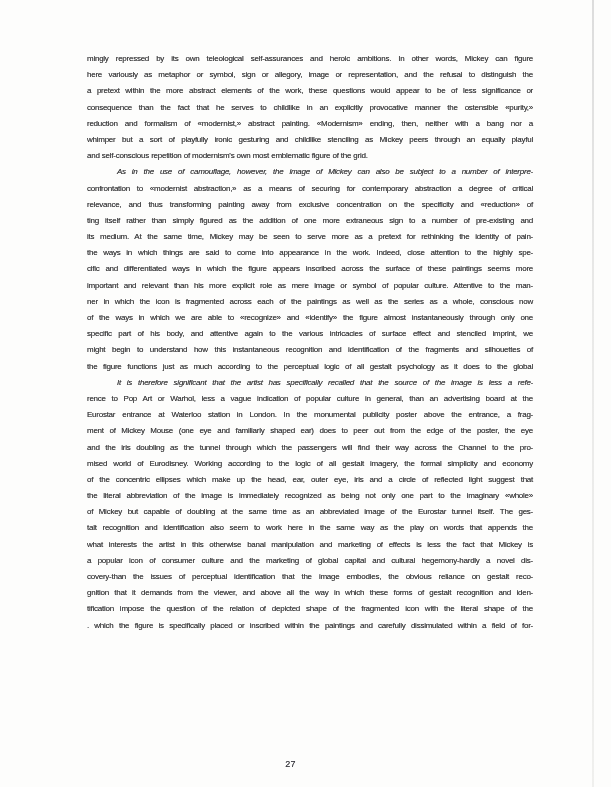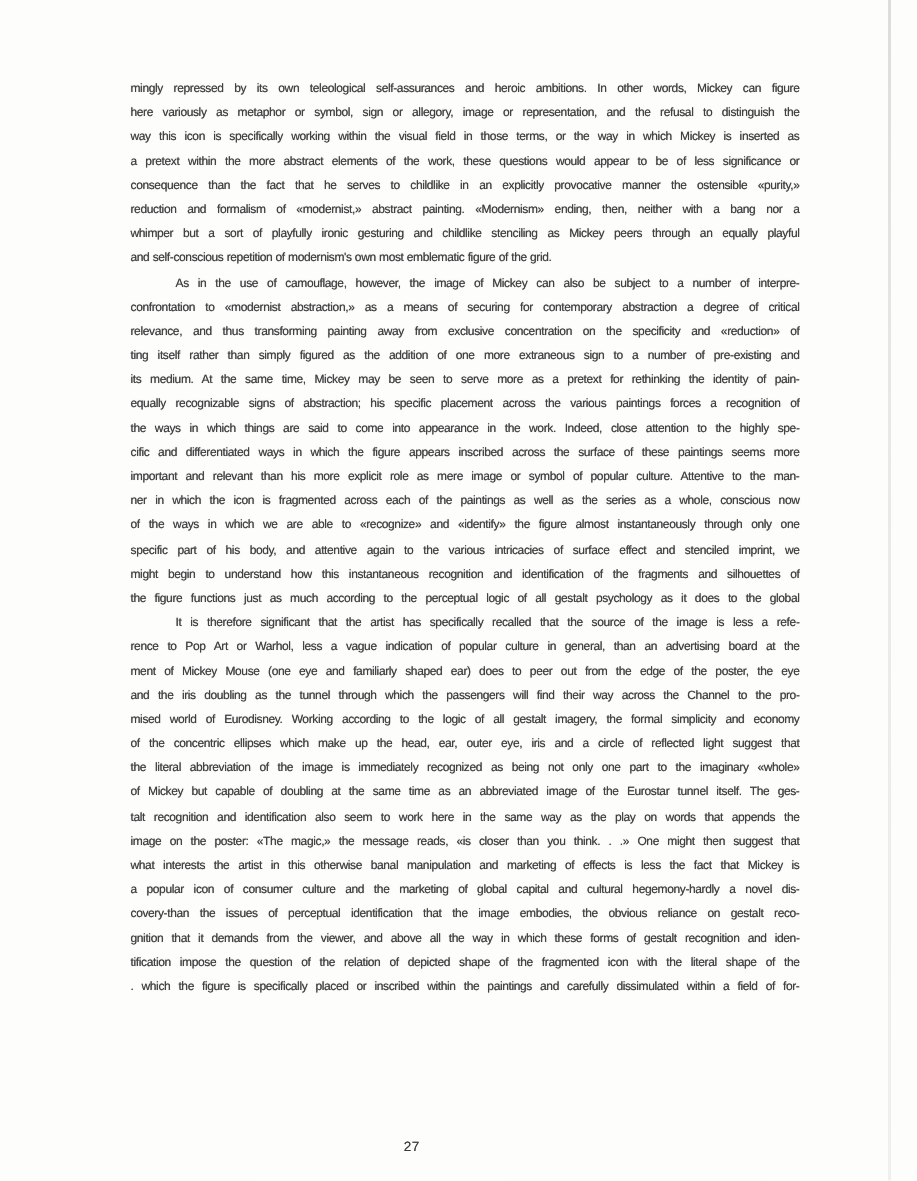--- a/index.html
+++ b/index.html
@@ -40,74 +40,73 @@
     white-space: nowrap;
     overflow: visible;
   }
   
   .line.last {
     text-align: right;
     text-align-last: left;
   }
   .line.indent {
     padding-left: 30px;
+    font-style: italic;
   }
   .page-number {
     position: absolute;
-    left: 0; top: 759px;
+    left: 16px; top: 759px;
     width: 549px;
     text-align: center;
     font-size: 9px;
     letter-spacing: 0.3px;
     color: #3a3a40;
     text-shadow: 0 0 0.4px rgba(58,58,64,0.7);
   }
 </style>
 </head>
 <body>
 
 <div class="page">
   <div class="scan-edge"></div>
 
   <div class="text-block">
 
     <div class="line">mingly repressed by its own teleological self-assurances and heroic ambitions.  In other words, Mickey can figure</div>
     <div class="line">here variously as metaphor or symbol, sign or allegory, image or representation, and the refusal to distinguish the</div>
-    <div class="line">way this icon is specifically working within the visual field in those terms, or the way in which Mickey is inserted as</div>
     <div class="line">a pretext within the more abstract elements of the work, these questions would appear to be of less significance or</div>
     <div class="line">consequence than the fact that he serves to childlike in an explicitly provocative manner the ostensible «purity,»</div>
     <div class="line">reduction and formalism of «modernist,» abstract painting.  «Modernism» ending, then, neither with a bang nor a</div>
     <div class="line">whimper but a sort of playfully ironic gesturing and childlike stenciling as Mickey peers through an equally playful</div>
     <div class="line last">and self-conscious repetition of modernism's own most emblematic figure of the grid.</div>
 
     <div class="line indent">As in the use of camouflage, however, the image of Mickey can also be subject to a number of interpre-</div>
     <div class="line">confrontation to «modernist abstraction,» as a means of securing for contemporary abstraction a degree of critical</div>
     <div class="line">relevance, and thus transforming painting away from exclusive concentration on the specificity and «reduction» of</div>
     <div class="line">ting itself rather than simply figured as the addition of one more extraneous sign to a number of pre-existing and</div>
     <div class="line">its medium.  At the same time, Mickey may be seen to serve more as a pretext for rethinking the identity of pain-</div>
-    <div class="line">equally recognizable signs of abstraction; his specific placement across the various paintings forces a recognition of</div>
     <div class="line">the ways in which things are said to come into appearance in the work.  Indeed, close attention to the highly spe-</div>
     <div class="line">cific and differentiated ways in which the figure appears inscribed across the surface of these paintings seems more</div>
     <div class="line">important and relevant than his more explicit role as mere image or symbol of popular culture.  Attentive to the man-</div>
     <div class="line">ner in which the icon is fragmented across each of the paintings as well as the series as a whole, conscious now</div>
     <div class="line">of the ways in which we are able to «recognize» and «identify» the figure almost instantaneously through only one</div>
     <div class="line">specific part of his body, and attentive again to the various intricacies of surface effect and stenciled imprint, we</div>
     <div class="line">might begin to understand how this instantaneous recognition and identification of the fragments and silhouettes of</div>
     <div class="line">the figure functions just as much according to the perceptual logic of all gestalt psychology as it does to the global</div>
 
     <div class="line indent">It is therefore significant that the artist has specifically recalled that the source of the image is less a refe-</div>
     <div class="line">rence to Pop Art or Warhol, less a vague indication of popular culture in general, than an advertising board at the</div>
+    <div class="line">Eurostar entrance at Waterloo station in London.  In the monumental publicity poster above the entrance, a frag-</div>
     <div class="line">ment of Mickey Mouse (one eye and familiarly shaped ear) does to peer out from the edge of the poster, the eye</div>
     <div class="line">and the iris doubling as the tunnel through which the passengers will find their way across the Channel to the pro-</div>
     <div class="line">mised world of Eurodisney.  Working according to the logic of all gestalt imagery, the formal simplicity and economy</div>
     <div class="line">of the concentric ellipses which make up the head, ear, outer eye, iris and a circle of reflected light suggest that</div>
     <div class="line">the literal abbreviation of the image is immediately recognized as being not only one part to the imaginary «whole»</div>
     <div class="line">of Mickey but capable of doubling at the same time as an abbreviated image of the Eurostar tunnel itself.  The ges-</div>
     <div class="line">talt recognition and identification also seem to work here in the same way as the play on words that appends the</div>
-    <div class="line">image on the poster: «The magic,» the message reads, «is closer than you think. . .»  One might then suggest that</div>
     <div class="line">what interests the artist in this otherwise banal manipulation and marketing of effects is less the fact that Mickey is</div>
     <div class="line">a popular icon of consumer culture and the marketing of global capital and cultural hegemony-hardly a novel dis-</div>
     <div class="line">covery-than the issues of perceptual identification that the image embodies, the obvious reliance on gestalt reco-</div>
     <div class="line">gnition that it demands from the viewer, and above all the way in which these forms of gestalt recognition and iden-</div>
     <div class="line">tification impose the question of the relation of depicted shape of the fragmented icon with the literal shape of the</div>
     <div class="line">. which the figure is specifically placed or inscribed within the paintings and carefully dissimulated within a field of for-</div>
     <div class="line"></div>
     <div class="line"></div>
   </div>
 

